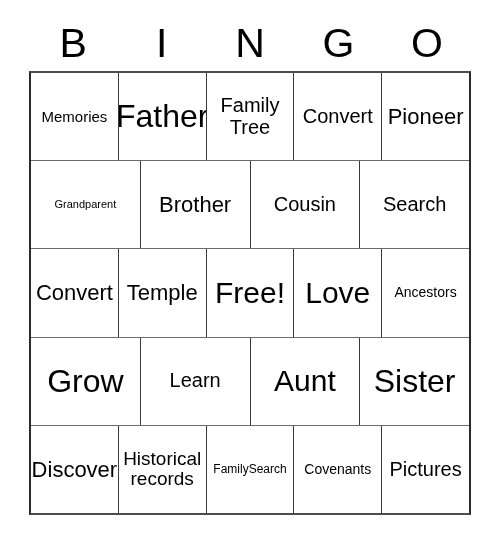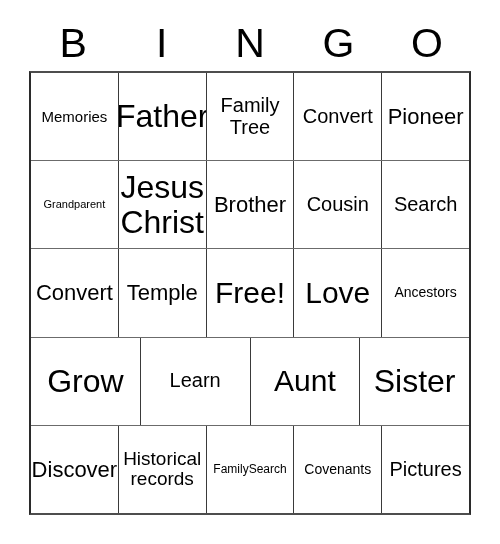--- a/index.html
+++ b/index.html
@@ -115,21 +115,20 @@
     <div class="bingo-row">
       <div class="bingo-cell fs-m">Memories</div>
       <div class="bingo-cell fs-4xl">Father</div>
       <div class="bingo-cell fs-3xl">Family Tree</div>
       <div class="bingo-cell fs-3xl">Convert</div>
       <div class="bingo-cell fs-2xl">Pioneer</div>
     </div>
 
     <div class="bingo-row">
       <div class="bingo-cell fs-xxs">Grandparent</div>
-      <div class="bingo-cell fs-4xl">Jesus Christ</div>
       <div class="bingo-cell fs-2xl">Brother</div>
       <div class="bingo-cell fs-3xl">Cousin</div>
       <div class="bingo-cell fs-3xl">Search</div>
     </div>
 
     <div class="bingo-row">
       <div class="bingo-cell fs-2xl">Convert</div>
       <div class="bingo-cell fs-2xl">Temple</div>
       <div class="bingo-cell fs-5xl">Free!</div>
       <div class="bingo-cell fs-5xl">Love</div>

